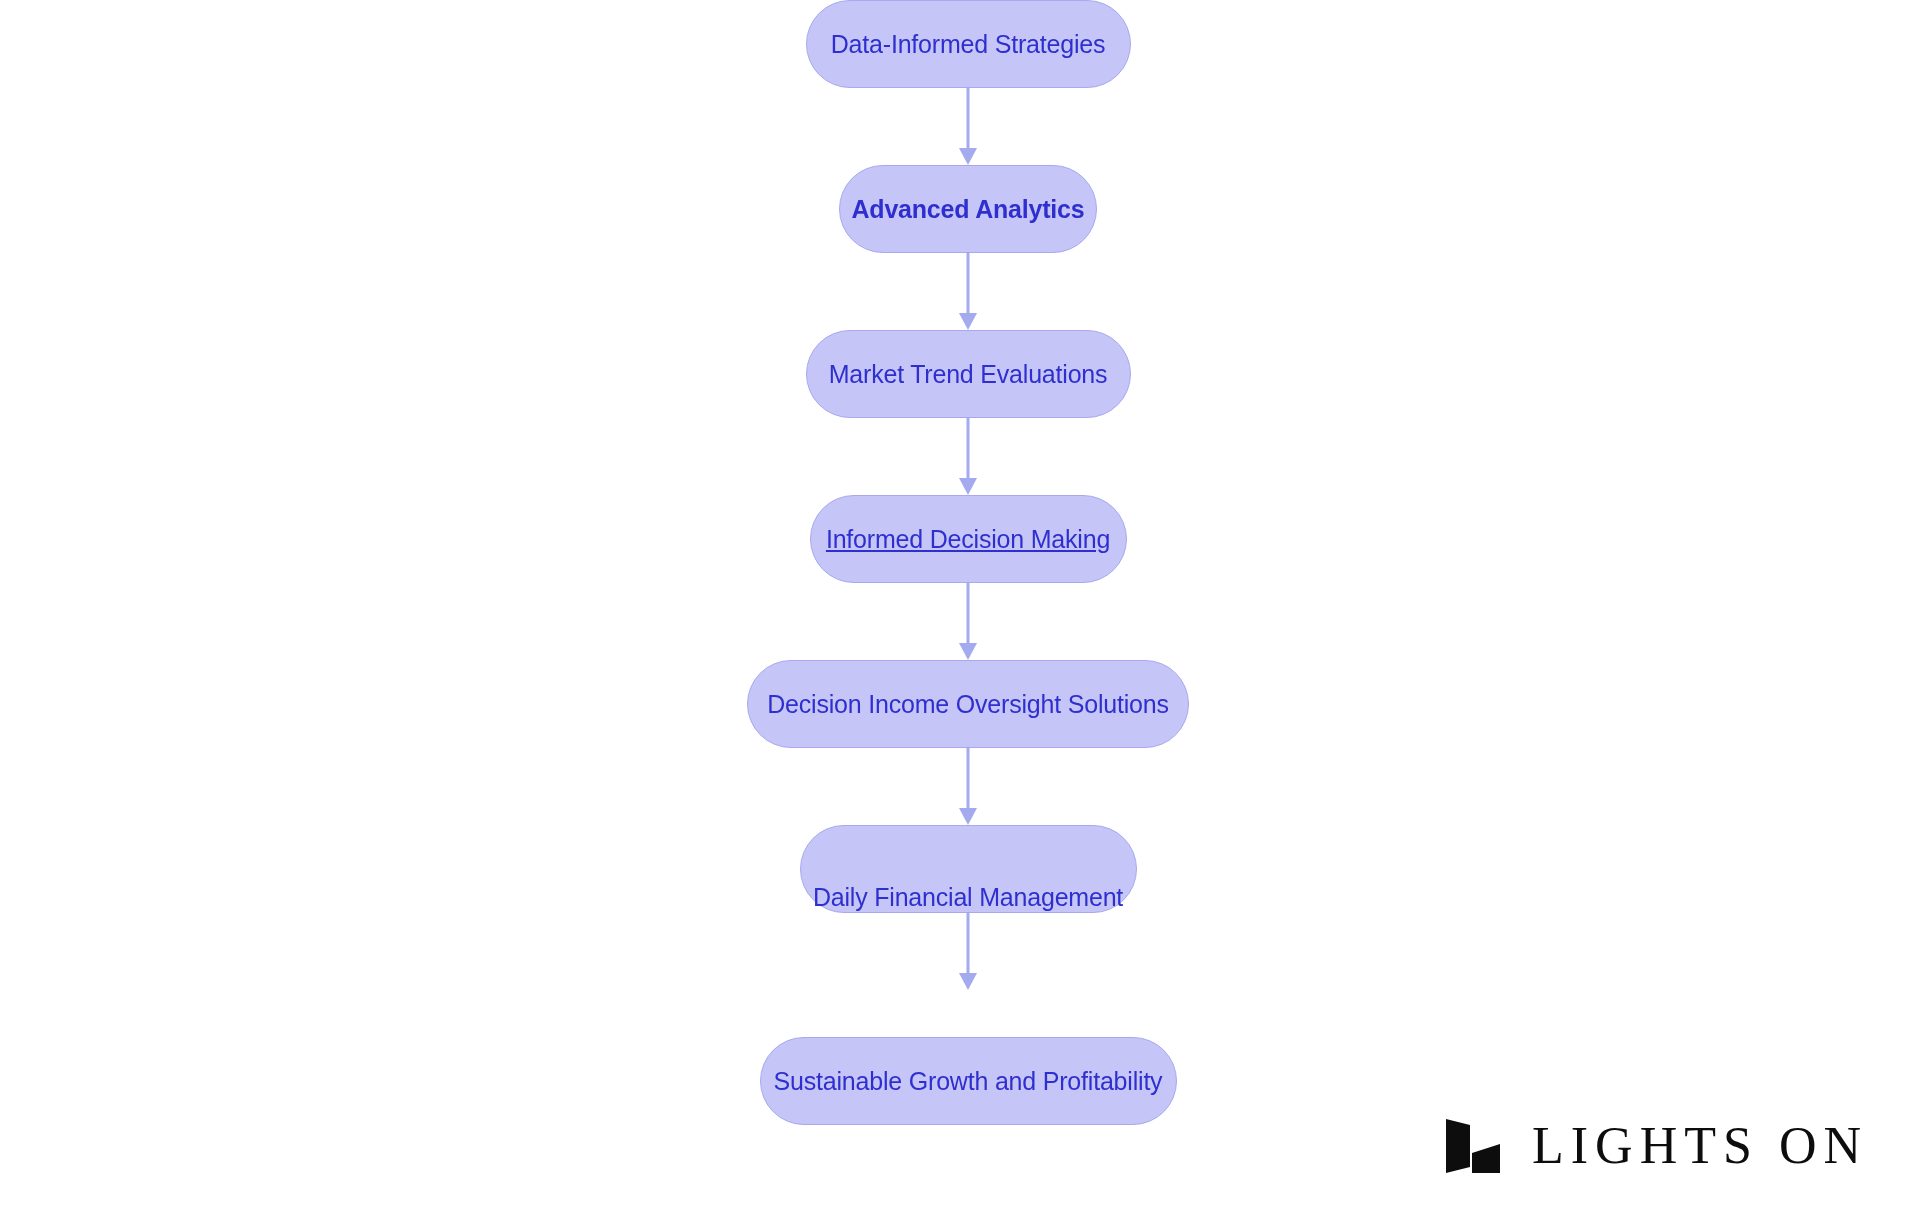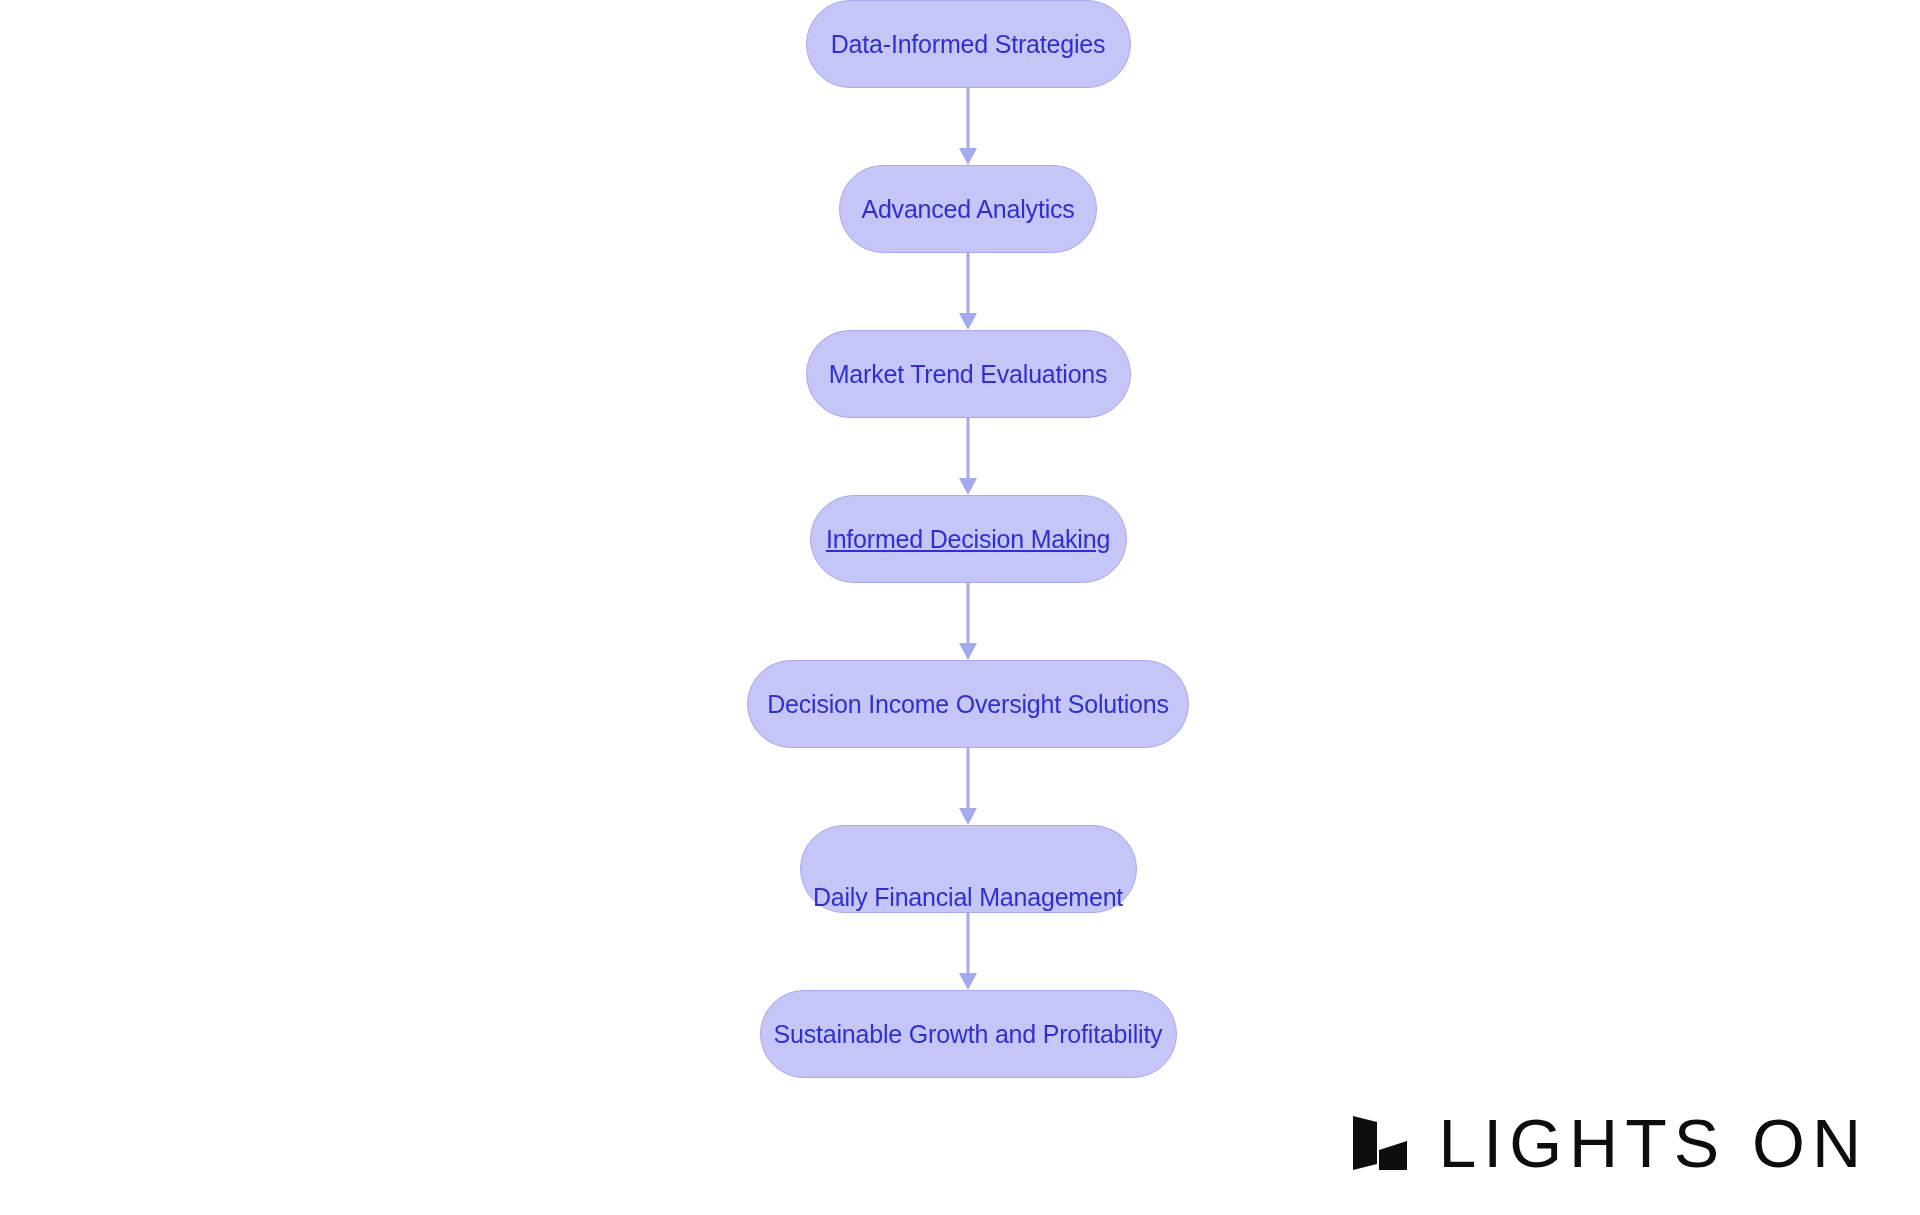--- a/index.html
+++ b/index.html
@@ -96,25 +96,26 @@
     align-items: center;
     gap: 26px;
   }
   .logo-mark {
     width: 62px;
     height: 62px;
     flex: none;
   }
   .logo-text {
     color: #0d0d0d;
-    font-size: 68px;
+    font-size: 52px;
     font-weight: 400;
     letter-spacing: 7px;
     line-height: 1;
     white-space: nowrap;
+    font-family: Liberation Serif, serif;
   }
 </style>
 </head>
 <body>
 
 <div id="canvas">
 
   <div class="flow">
 
     <div class="node-row">
@@ -122,21 +123,21 @@
         <span>Data-Informed Strategies</span>
       </div>
     </div>
 
     <div class="connector">
       <div class="stem"></div>
       <div class="head"></div>
     </div>
 
     <div class="node-row">
-      <div class="node" style="width:258px;">
+      <div class="node" style="width:258px;font-weight:bold;">
         <span>Advanced Analytics</span>
       </div>
     </div>
 
     <div class="connector">
       <div class="stem"></div>
       <div class="head"></div>
     </div>
 
     <div class="node-row">
@@ -177,21 +178,21 @@
         <span>Daily Financial Management</span>
       </div>
     </div>
 
     <div class="connector">
       <div class="stem"></div>
       <div class="head"></div>
     </div>
 
     <div class="node-row">
-      <div class="node" style="width:417px;">
+      <div class="node" style="width:417px;margin-top:47px;">
         <span>Sustainable Growth and Profitability</span>
       </div>
     </div>
 
   </div>
 
   <div class="logo">
     <svg class="logo-mark" viewBox="0 0 62 62">
       <polygon points="2,4 26,10 26,52 2,58" fill="#0d0d0d"></polygon>
       <polygon points="28,38 56,29 56,58 28,58" fill="#0d0d0d"></polygon>

